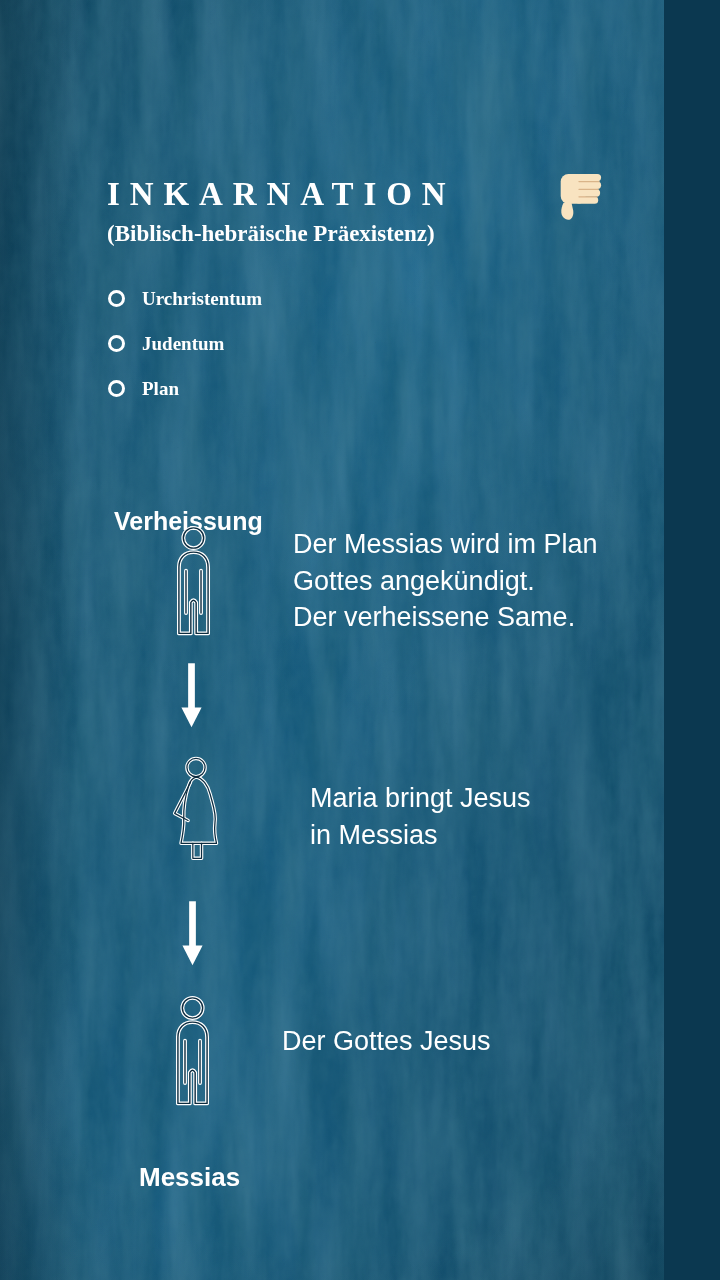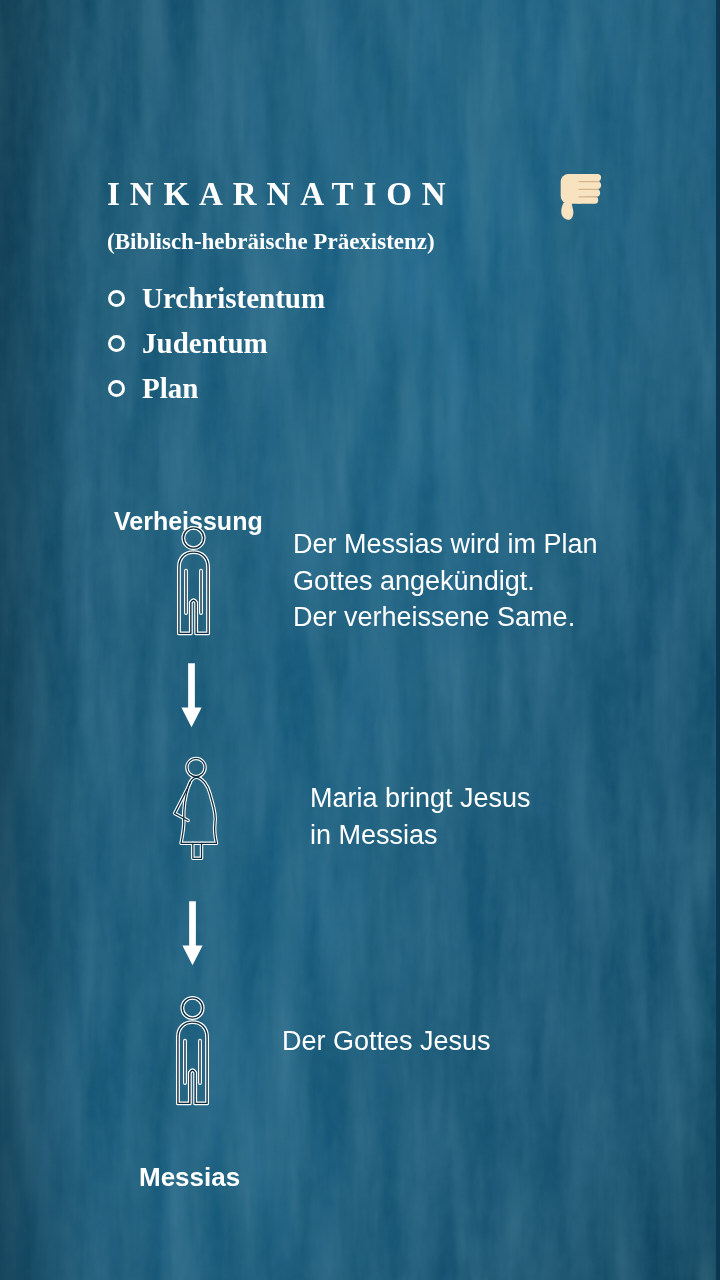--- a/index.html
+++ b/index.html
@@ -1,18 +1,18 @@
 <!DOCTYPE html>
 <html><head>
 <meta charset="utf-8">
 <style>
   html,body{margin:0;padding:0;background:#0b3850;}
   #slide{
     position:relative;
-    width:716px;height:1280px;
+    width:664px;height:1280px;
     overflow:hidden;
     background-color:#14506e;
     background-image:
       radial-gradient(ellipse 900px 700px at 55% 22%, rgba(36,116,158,0.30), rgba(36,116,158,0) 62%),
       linear-gradient(105deg, #0d4059 0%, #155474 28%, #175c80 50%, #124e6e 78%, #0f4662 100%);
     font-family:"Liberation Sans", sans-serif;
     color:#ffffff;
   }
   .texture{position:absolute;inset:0;pointer-events:none;}
   .vignette{
@@ -30,30 +30,30 @@
     font-weight:bold;
     font-size:33px;
     letter-spacing:0.30em;
     line-height:1.1;
     white-space:nowrap;
   }
   .subtitle{
     font-family:"Liberation Serif", serif;
     font-weight:bold;
     font-size:23px;
-    margin-top:17px;
+    margin-top:9px;
     white-space:nowrap;
   }
 
   
   .bullets{left:108px;top:276px;list-style:none;margin:0;padding:0;}
   .bullets li{
     display:flex;align-items:center;height:45px;
     font-family:"Liberation Serif", serif;
-    font-weight:bold;font-size:29px;
+    font-weight:bold;font-size:19px;
   }
   .ring{
     width:11px;height:11px;border:3px solid #ffffff;border-radius:50%;
     margin-right:17px;flex:0 0 auto;
   }
 
   .flow-label{
     font-weight:bold;font-size:25px;white-space:nowrap;margin-top:40px;
   }
   .caption{

